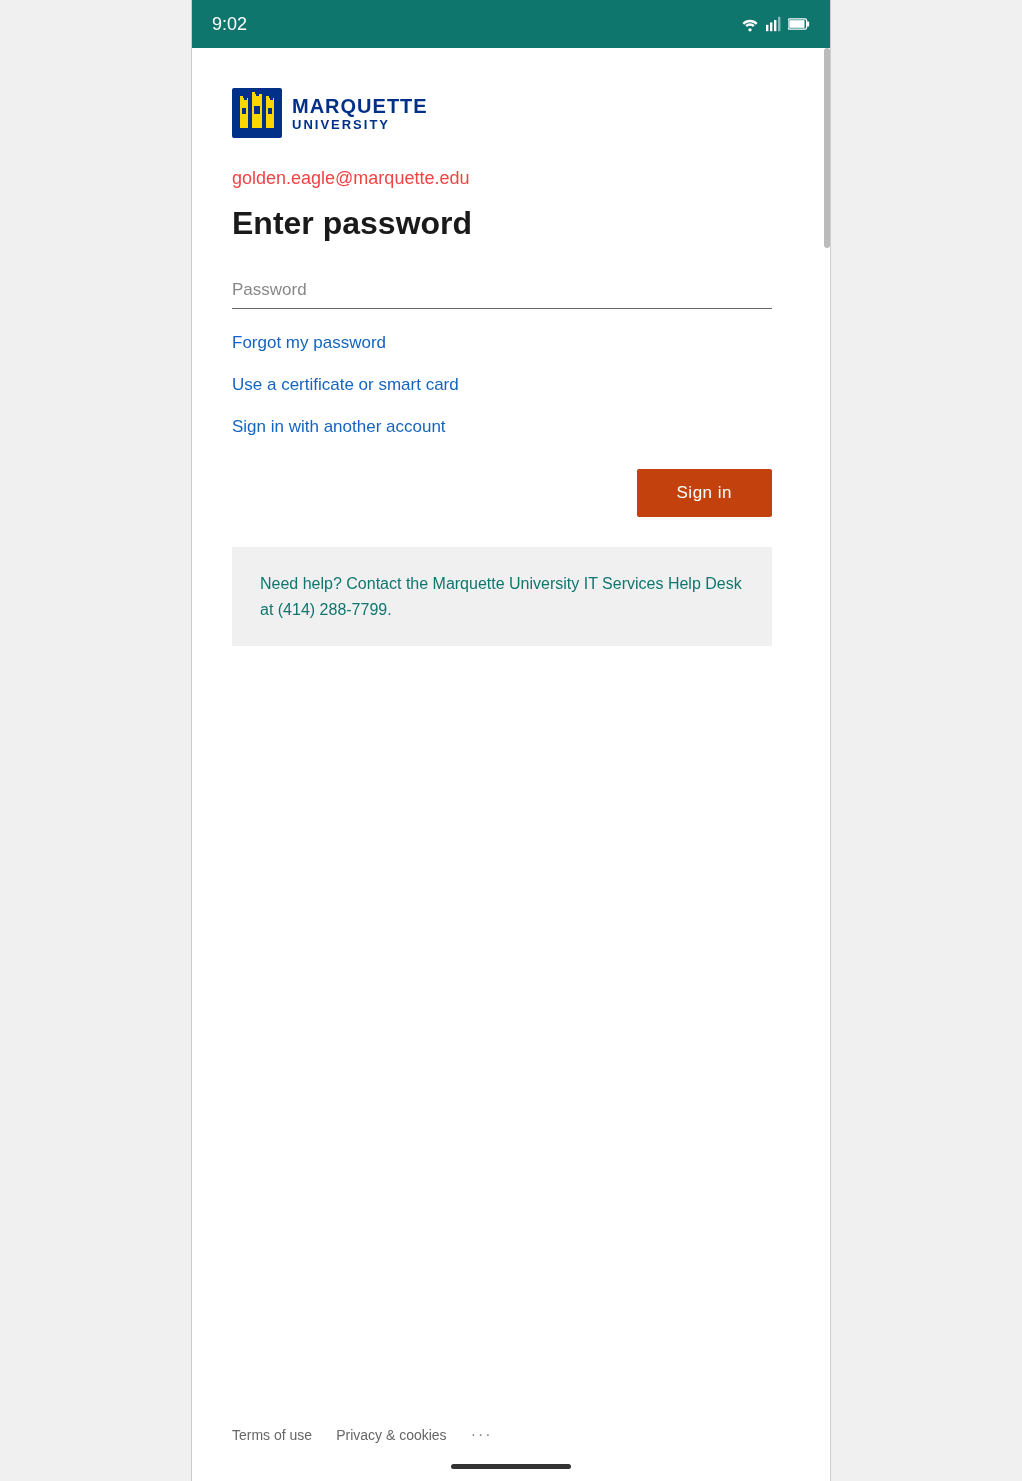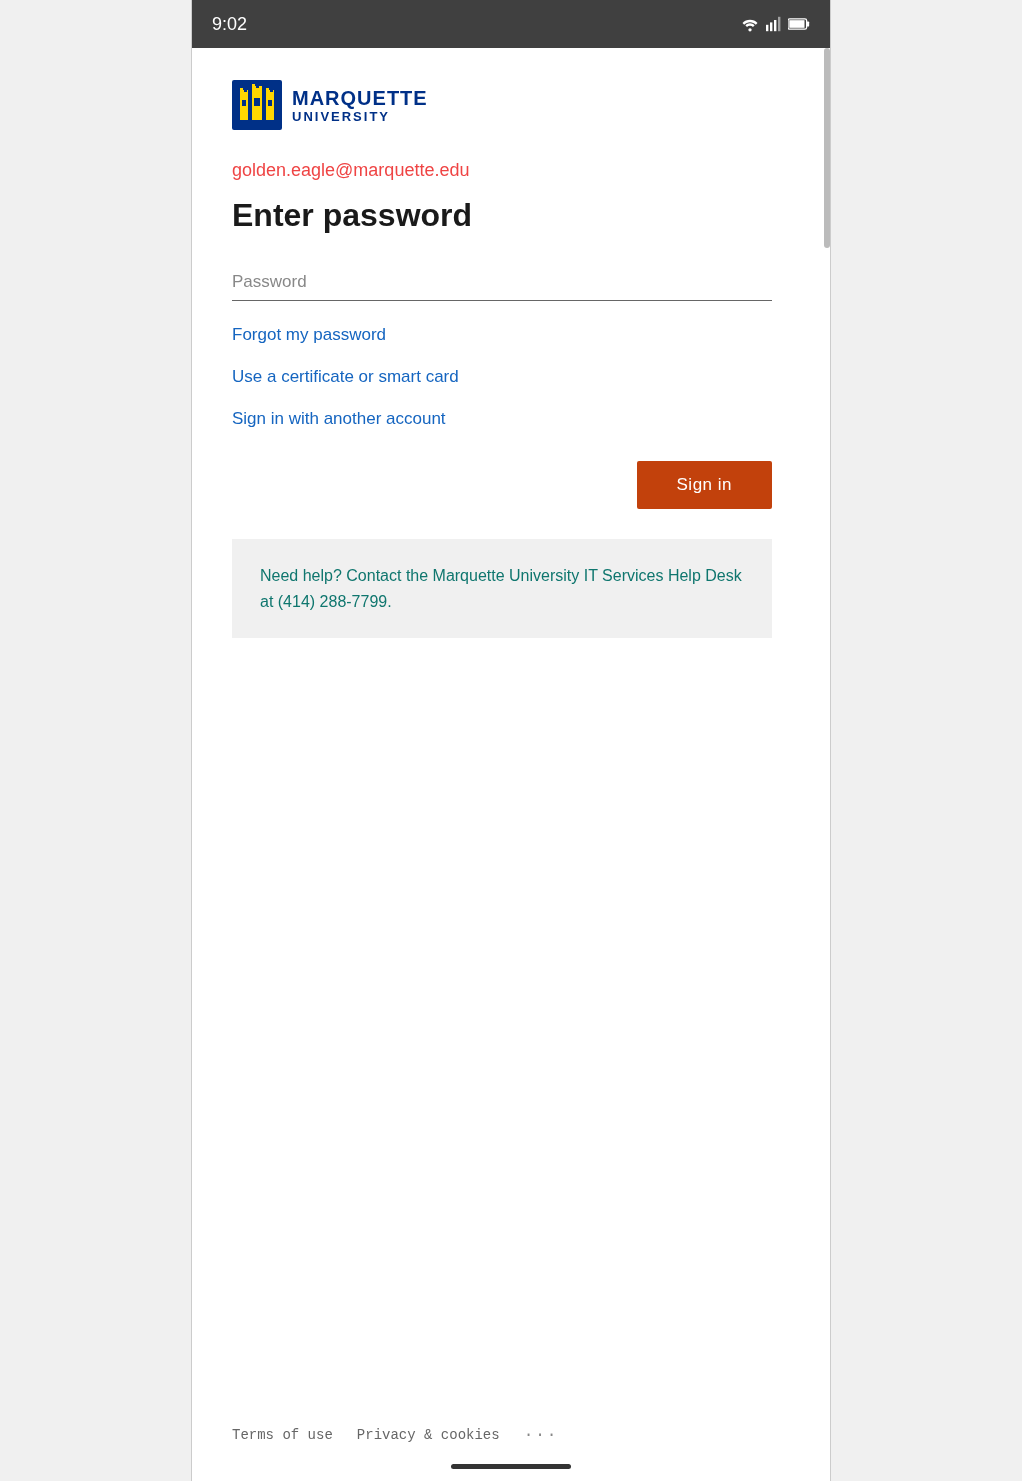--- a/index.html
+++ b/index.html
@@ -24,21 +24,21 @@
       background: #ffffff;
       position: relative;
       display: flex;
       flex-direction: column;
       border-left: 1px solid #cccccc;
       border-right: 1px solid #cccccc;
     }
 
     
     .status-bar {
-      background: #404040;
+      background: #0f766e;
       color: white;
       height: 48px;
       display: flex;
       align-items: center;
       justify-content: space-between;
       padding: 0 20px;
       flex-shrink: 0;
     }
 
     .status-time {
@@ -74,21 +74,21 @@
       padding: 30px 40px 20px 40px;
       display: flex;
       flex-direction: column;
     }
 
     
     .logo-container {
       display: flex;
       align-items: center;
       margin-bottom: 30px;
-      margin-top: 2px;
+      margin-top: 10px;
     }
 
     .logo-icon {
       width: 50px;
       height: 50px;
       margin-right: 10px;
       flex-shrink: 0;
     }
 
     .logo-text {
@@ -198,21 +198,20 @@
       flex: 1;
     }
 
     
     .footer {
       padding: 20px 40px;
       display: flex;
       align-items: center;
       gap: 24px;
       border-top: none;
-      font-family: Liberation Mono, monospace;
     }
 
     .footer-link {
       font-size: 14px;
       color: #666666;
       text-decoration: none;
       cursor: pointer;
     }
 
     .footer-dots {

